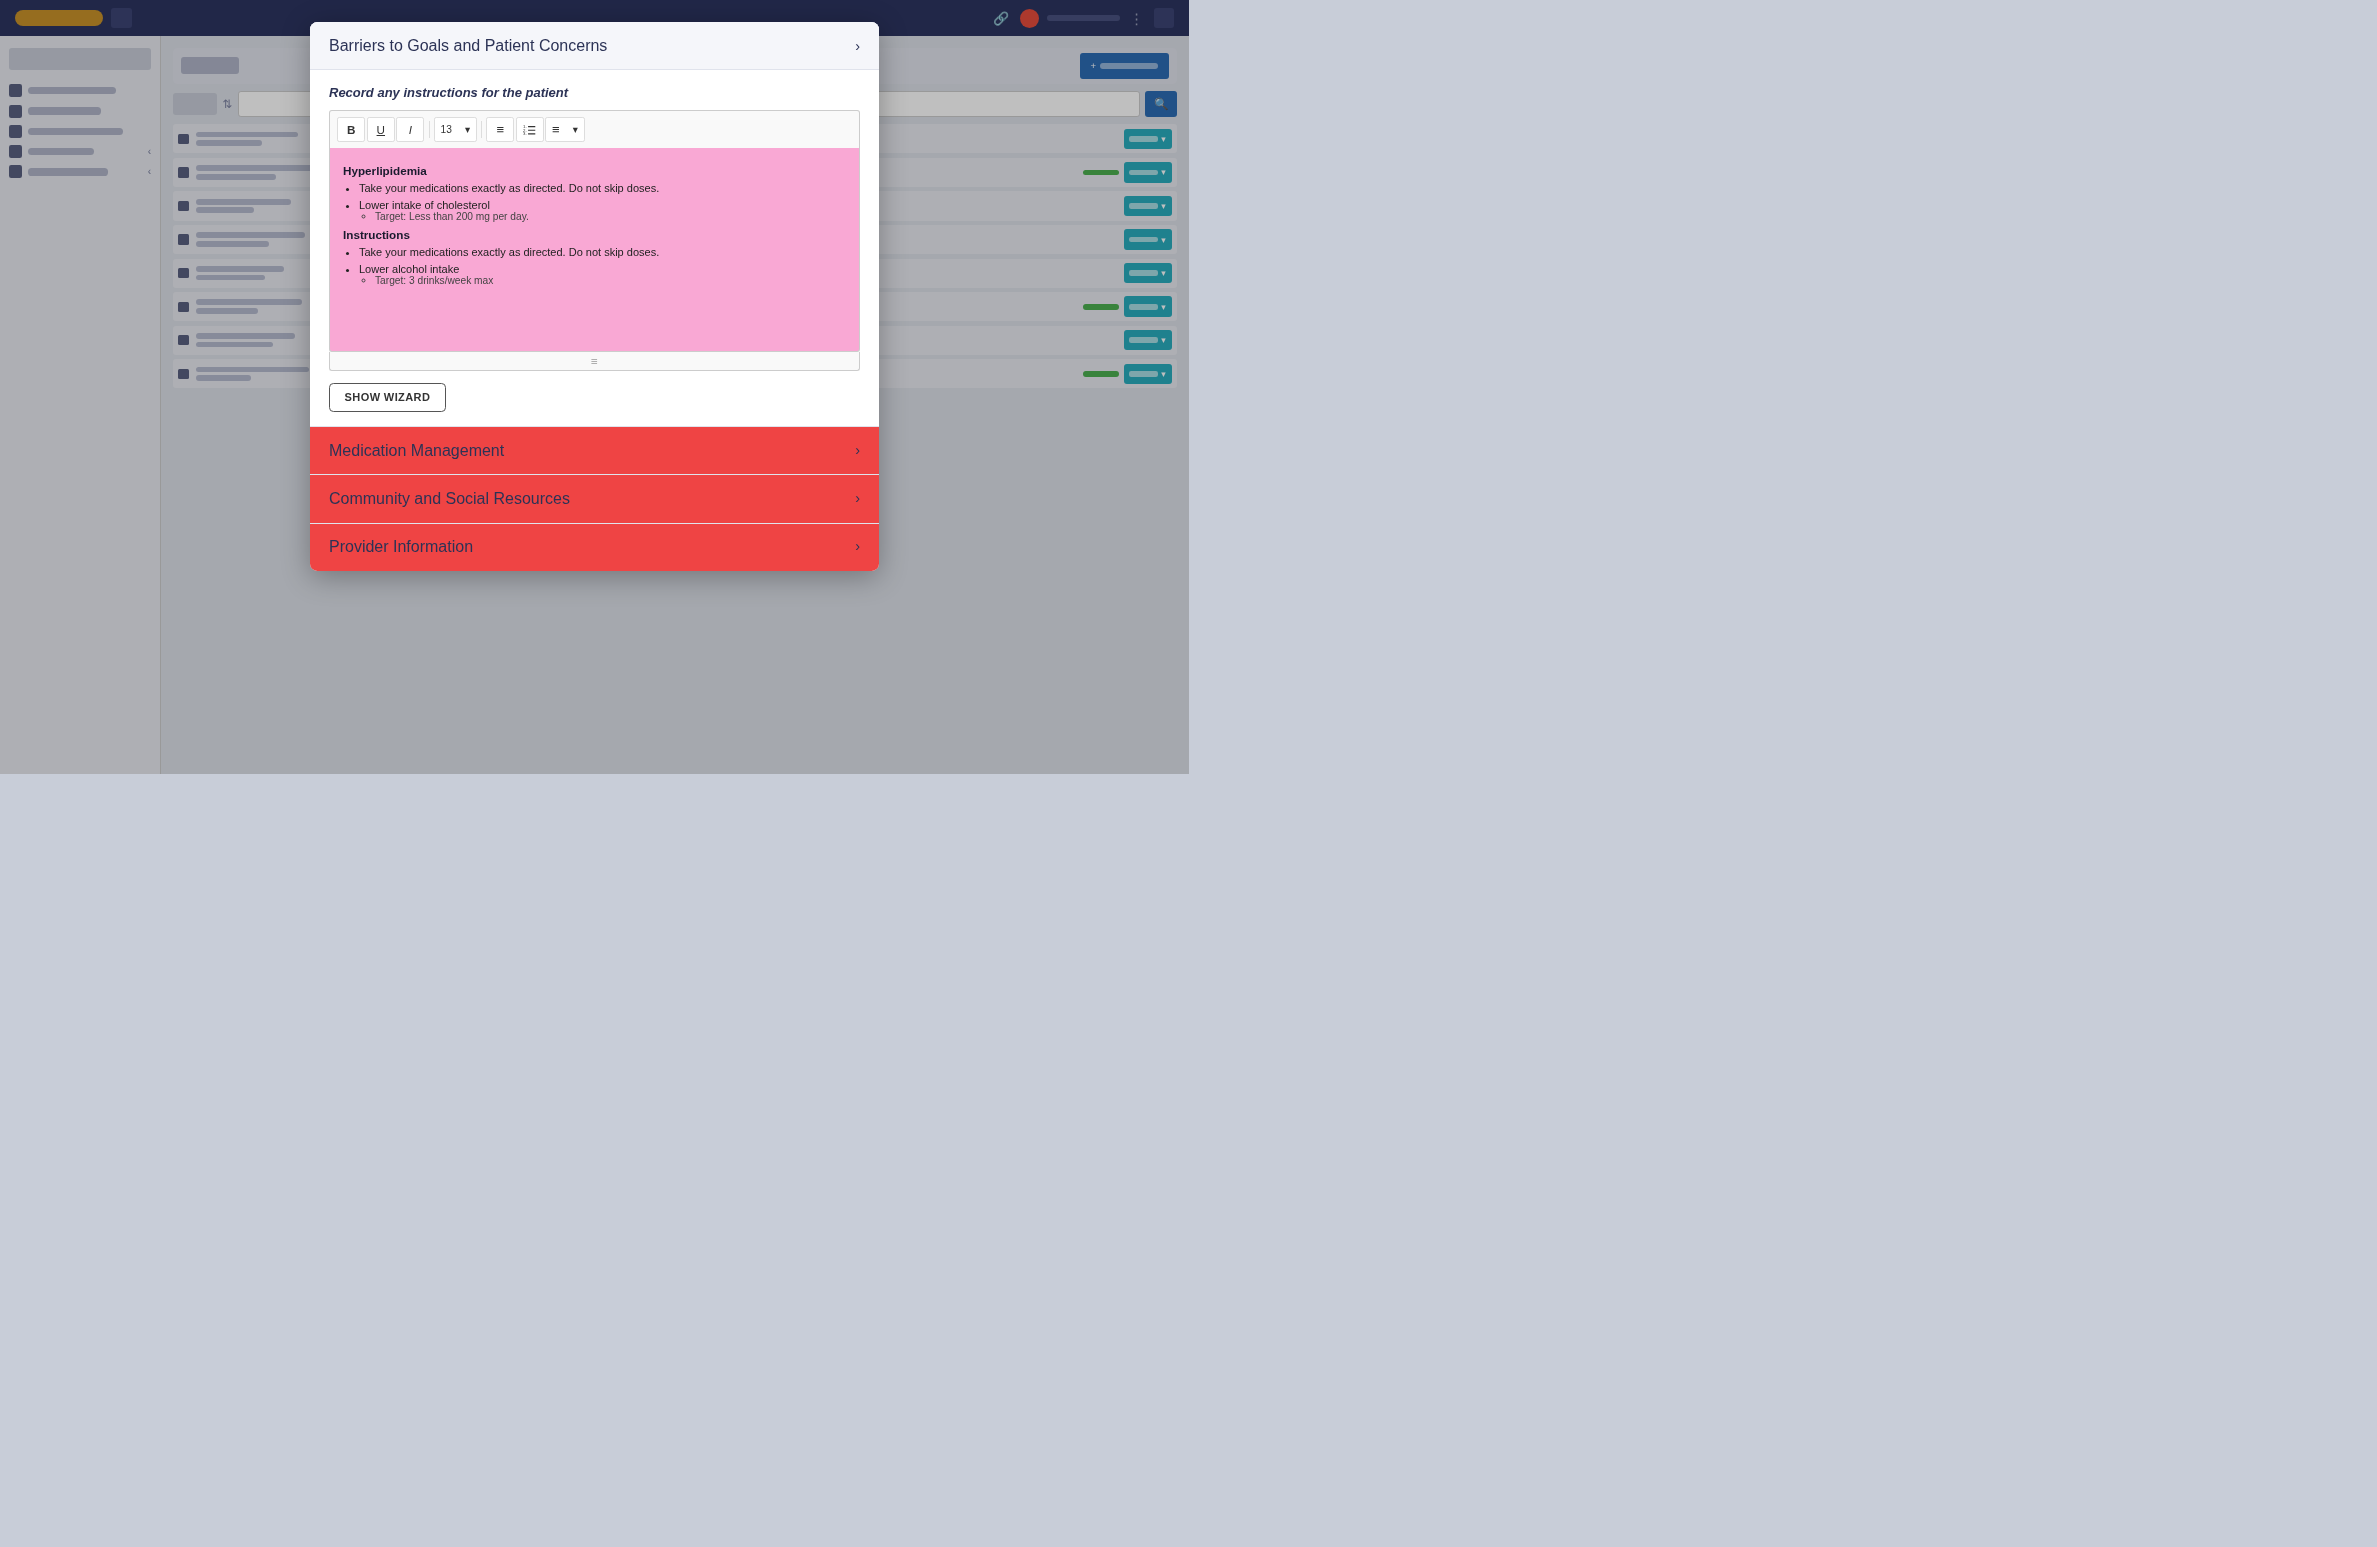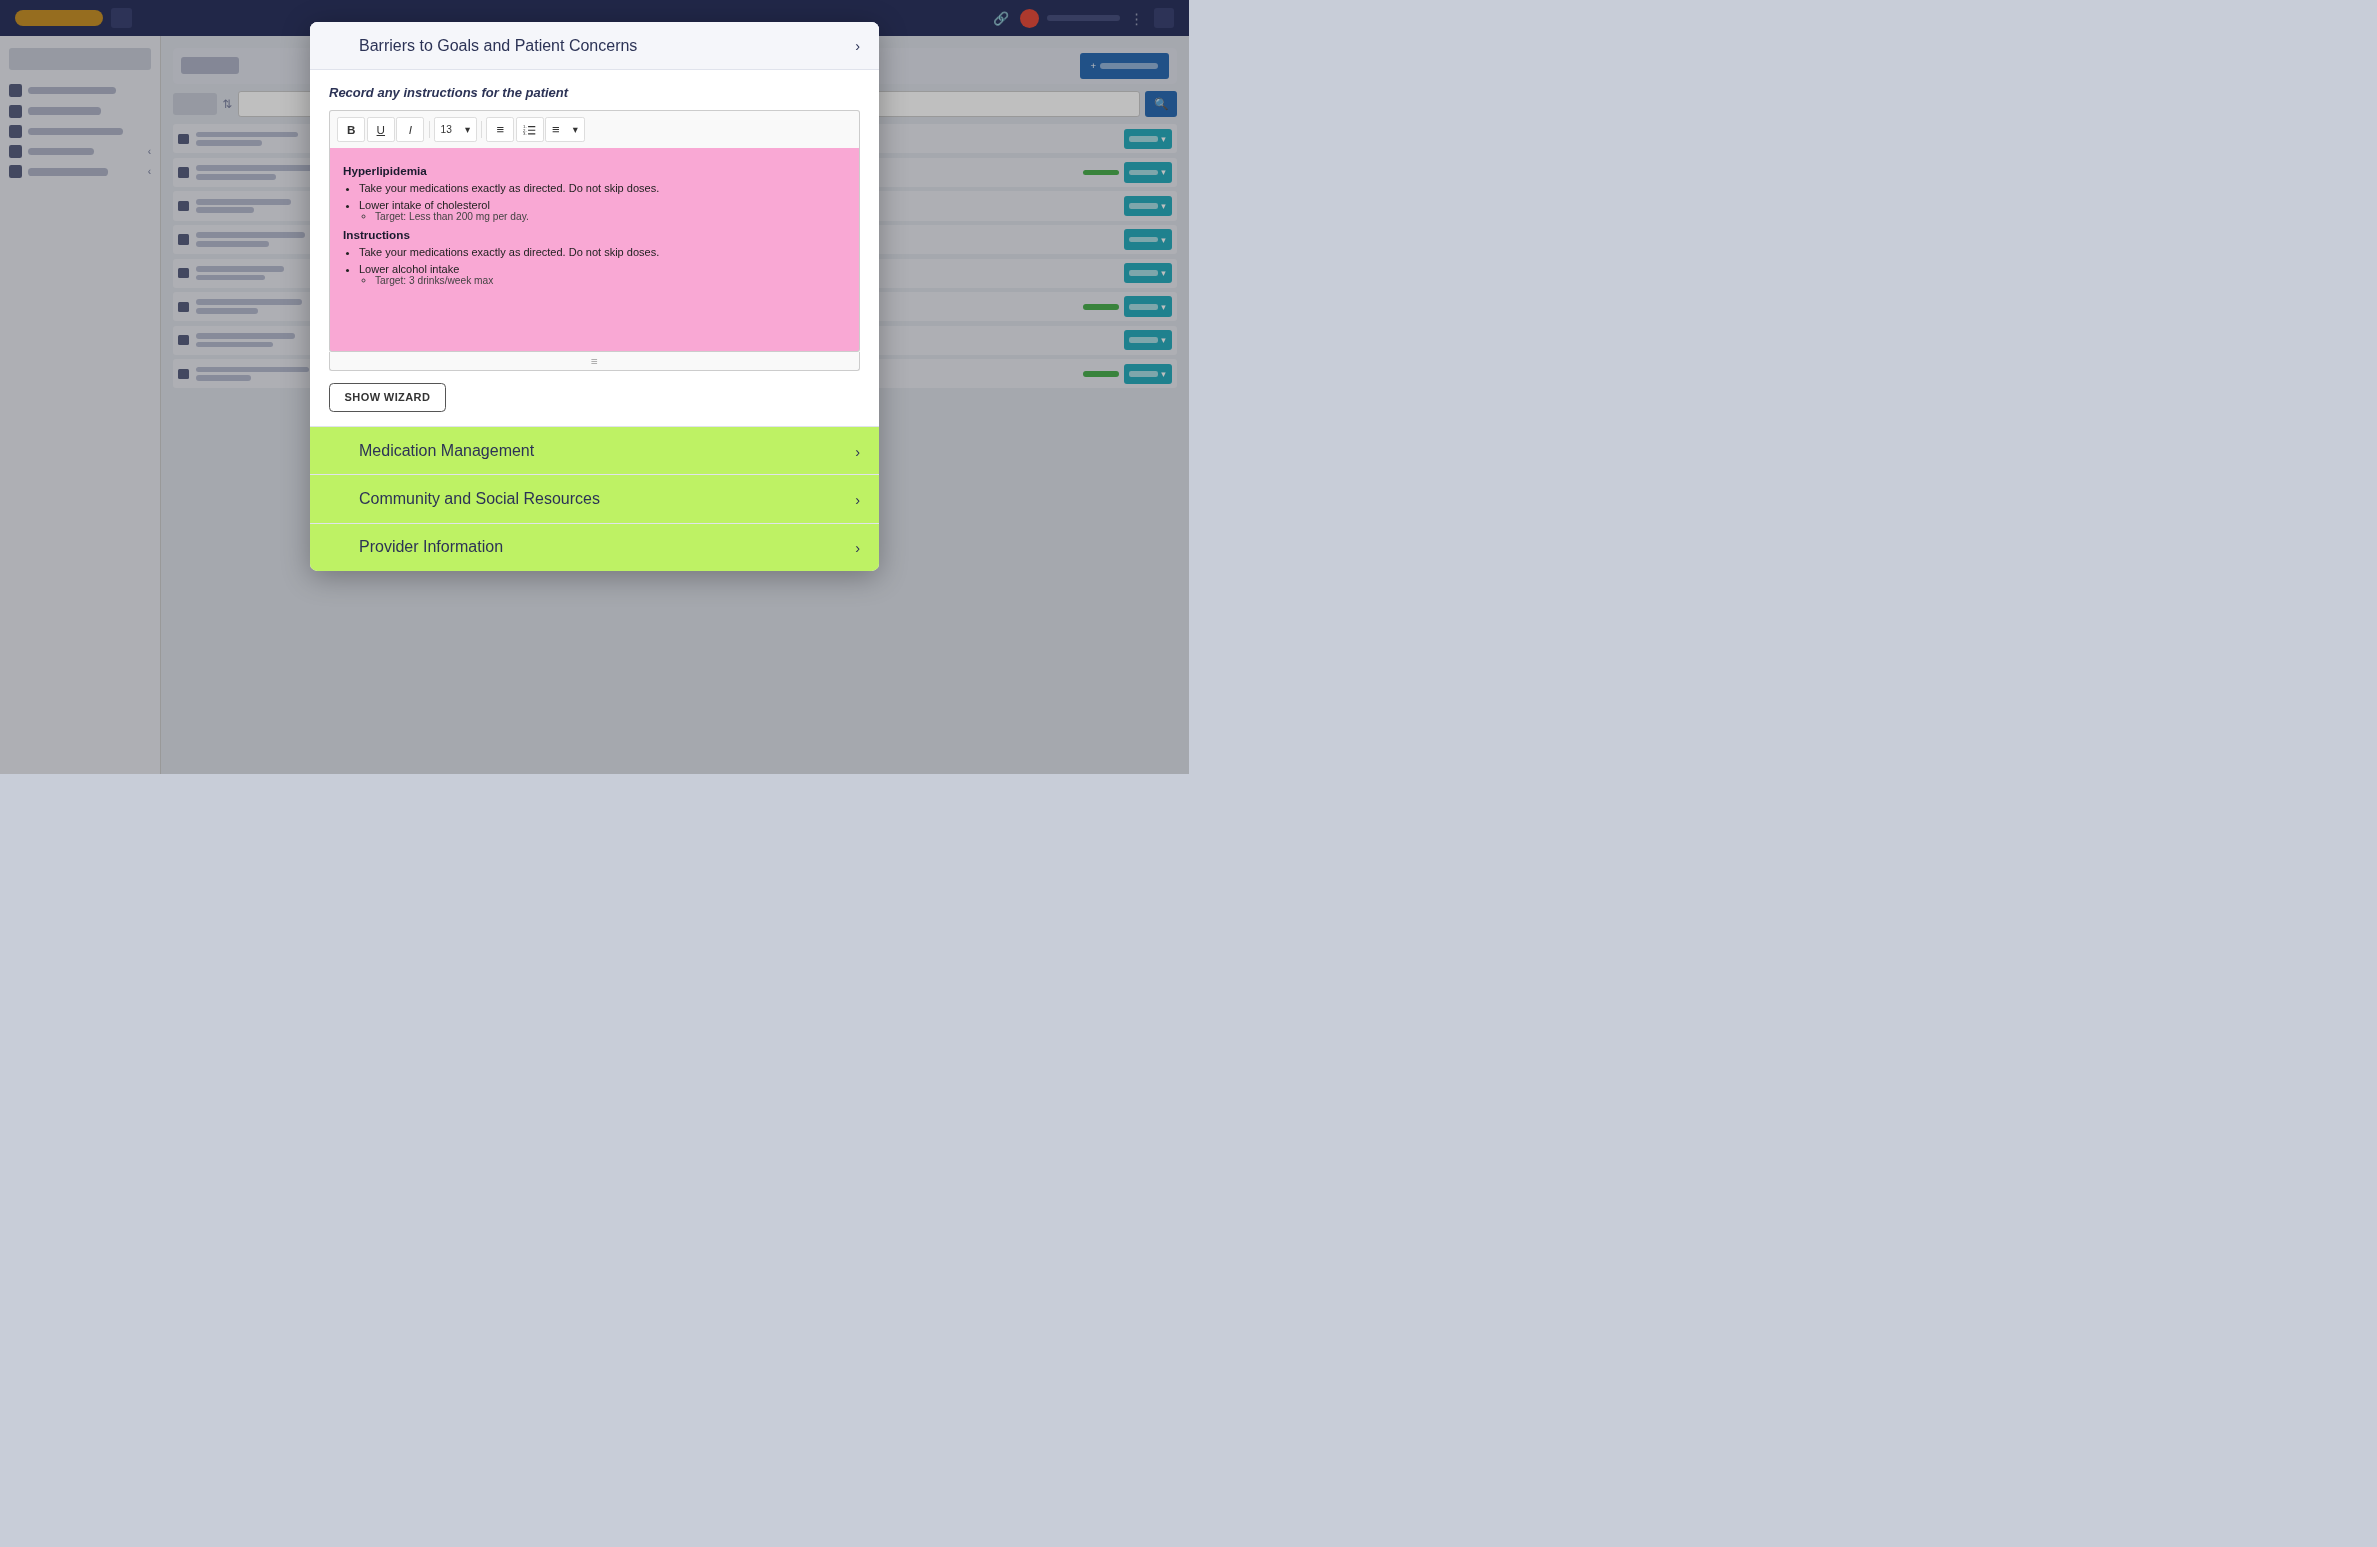--- a/index.html
+++ b/index.html
@@ -276,21 +276,20 @@
     }
 
     .section-header.expanded {
       background: #f5f6fa;
     }
 
     .section-title {
       font-size: 16px;
       color: #2c3356;
       font-weight: 400;
-      margin-left: 30px;
     }
 
     .chevron-icon {
       font-size: 14.6px;
       color: #2c3356;
       font-weight: 300;
     }
 
     .section-body {
       background: #fff;
@@ -418,26 +417,26 @@
       font-weight: 700;
       color: #333;
       background: #fff;
       cursor: pointer;
       letter-spacing: 0.4px;
       margin-top: 11.7px;
     }
 
     .collapsed-section {
       display: flex;
-      align-items: flex-end;
+      align-items: flex-start;
       justify-content: space-between;
       padding: 14.6px 19px;
       cursor: pointer;
       border-bottom: 0.7px solid #e0e3ec;
-      background: #bef264;
+      background: #ef4444;
     }
 
     .collapsed-section:last-child {
       border-bottom: none;
     }
   </style>
 </head>
 <body>
 
 <div class="app-bg">

